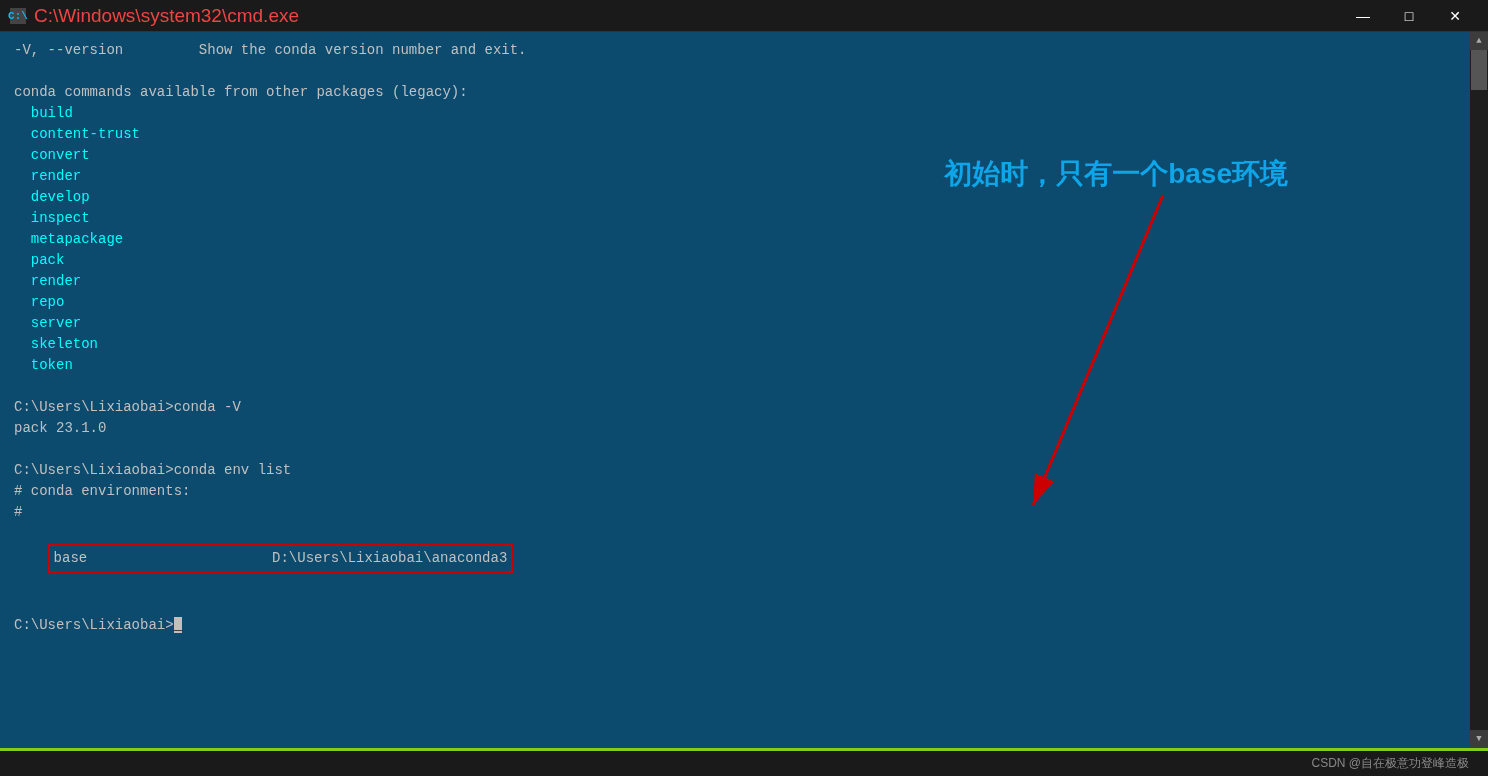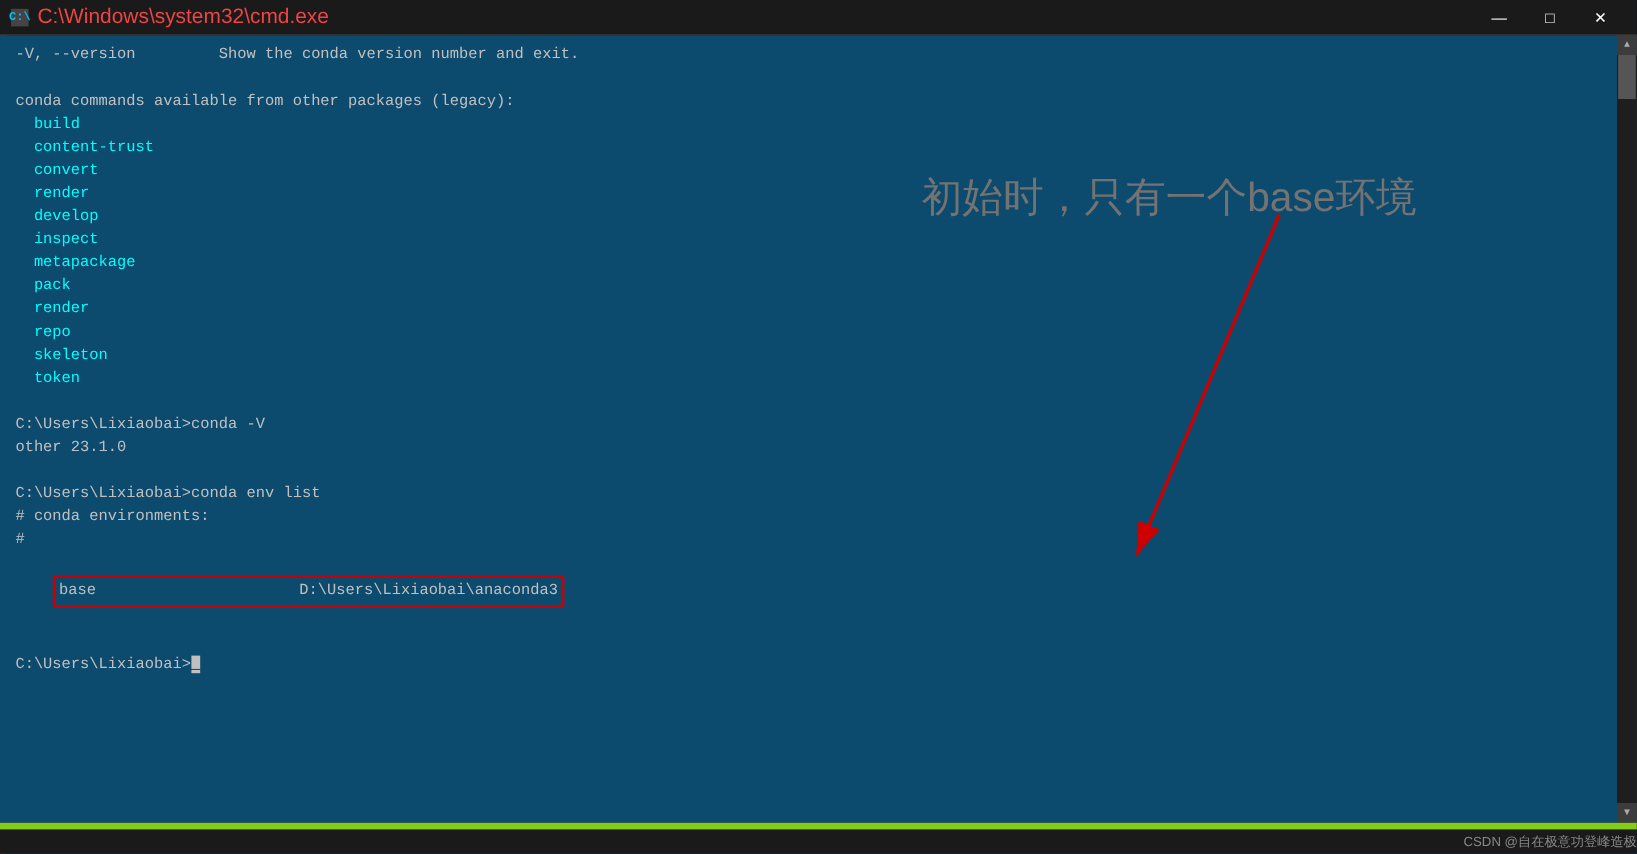--- a/index.html
+++ b/index.html
@@ -102,24 +102,24 @@
       padding: 2px 4px;
       color: #c0c0c0;
       text-align: center;
     }
 
     
     .annotation {
       position: absolute;
       top: 155px;
       right: 200px;
-      color: #737373;
-      font-size: 37px;
+      color: #0ea5e9;
+      font-size: 28px;
       font-family: 'Microsoft YaHei', SimHei, sans-serif;
-      font-weight: normal;
+      font-weight: bold;
       white-space: nowrap;
       z-index: 10;
       text-shadow: none;
     }
 
     
     .arrow-svg {
       position: absolute;
       top: 185px;
       right: 165px;
@@ -131,22 +131,22 @@
     .status-bar {
       position: absolute;
       bottom: 0;
       left: 0;
       right: 0;
       height: 28px;
       background: #1a1a1a;
       display: flex;
       align-items: center;
       justify-content: flex-end;
-      padding: 0 0;
-      border-top: 6px solid #84cc16;
+      padding: 0 19px;
+      border-top: 3px solid #84cc16;
     }
 
     .status-text {
       color: #888;
       font-size: 12px;
       font-family: 'Segoe UI', sans-serif;
     }
 
     
     .right-panel {
@@ -215,27 +215,28 @@
   <div class="terminal-line cyan">  build</div>
   <div class="terminal-line cyan">  content-trust</div>
   <div class="terminal-line cyan">  convert</div>
   <div class="terminal-line cyan">  render</div>
   <div class="terminal-line cyan">  develop</div>
   <div class="terminal-line cyan">  inspect</div>
   <div class="terminal-line cyan">  metapackage</div>
   <div class="terminal-line cyan">  pack</div>
   <div class="terminal-line cyan">  render</div>
   <div class="terminal-line cyan">  repo</div>
+  <div class="terminal-line cyan">  server</div>
   <div class="terminal-line cyan">  skeleton</div>
   <div class="terminal-line cyan">  token</div>
 
   <div class="terminal-line">&nbsp;</div>
 
   <div class="terminal-line">C:\Users\Lixiaobai&gt;conda -V</div>
-  <div class="terminal-line">other 23.1.0</div>
+  <div class="terminal-line">pack 23.1.0</div>
 
   <div class="terminal-line">&nbsp;</div>
 
   <div class="terminal-line">C:\Users\Lixiaobai&gt;conda env list</div>
   <div class="terminal-line"># conda environments:</div>
   <div class="terminal-line">#</div>
 
   <div class="terminal-line">
     <span class="highlight-box">base                      D:\Users\Lixiaobai\anaconda3</span>
   </div>

